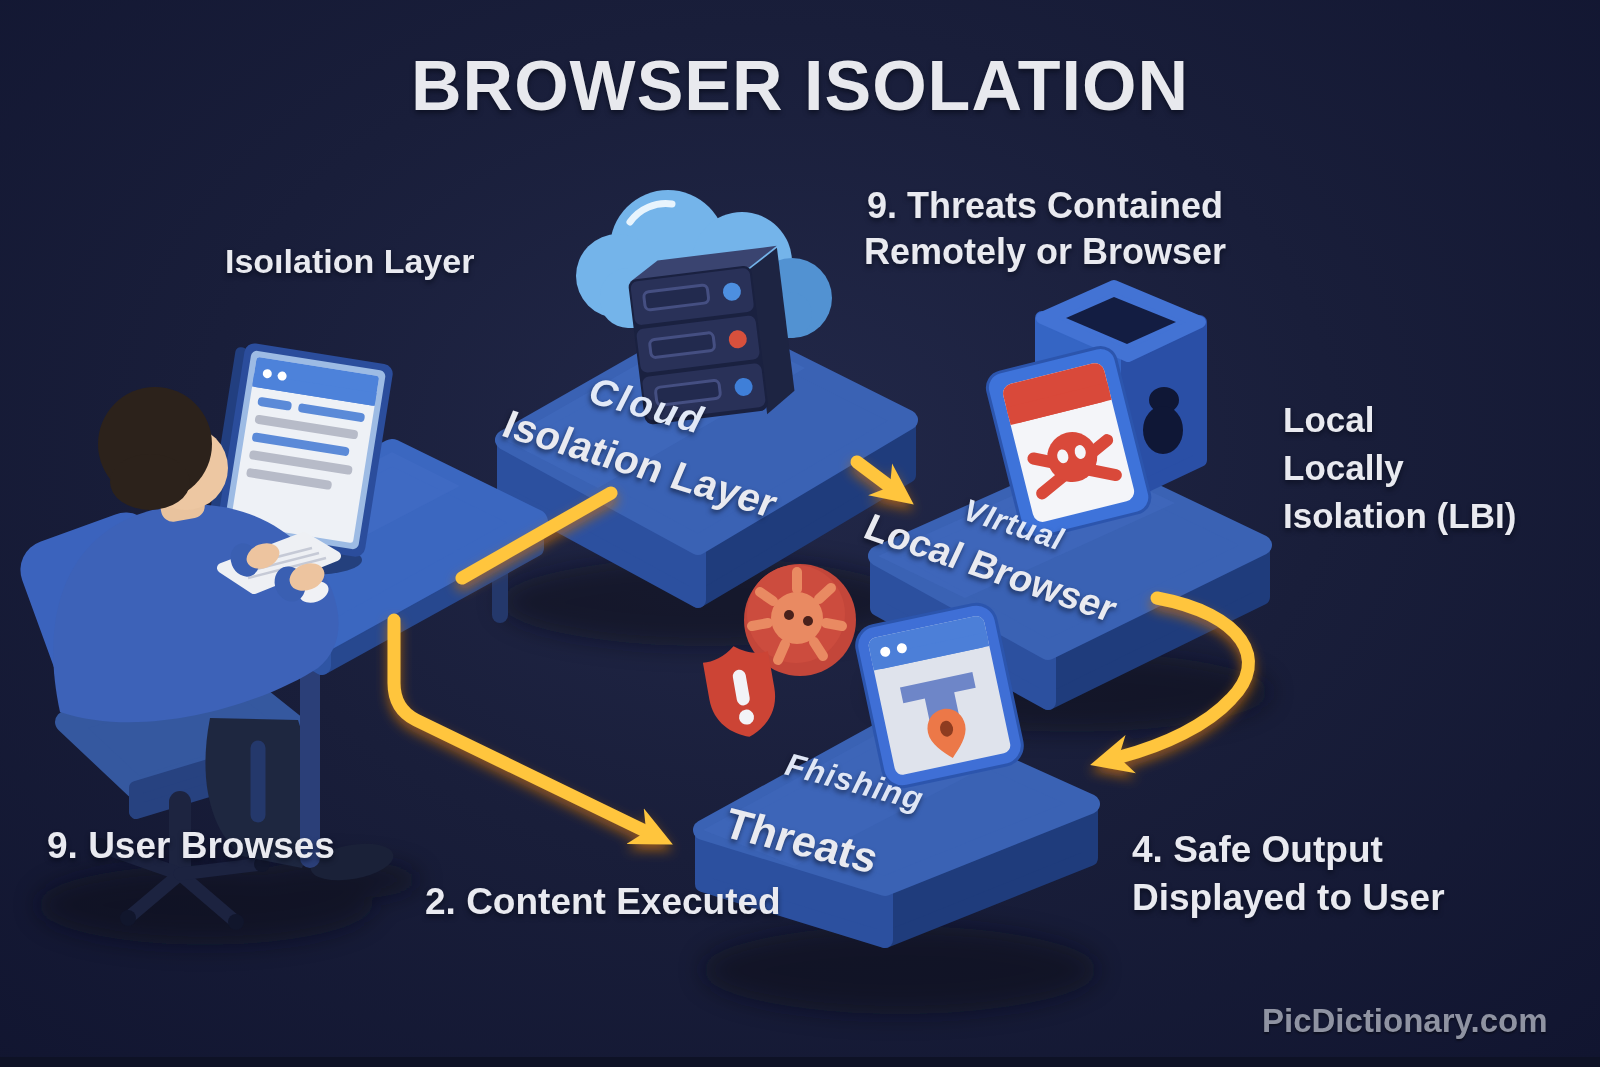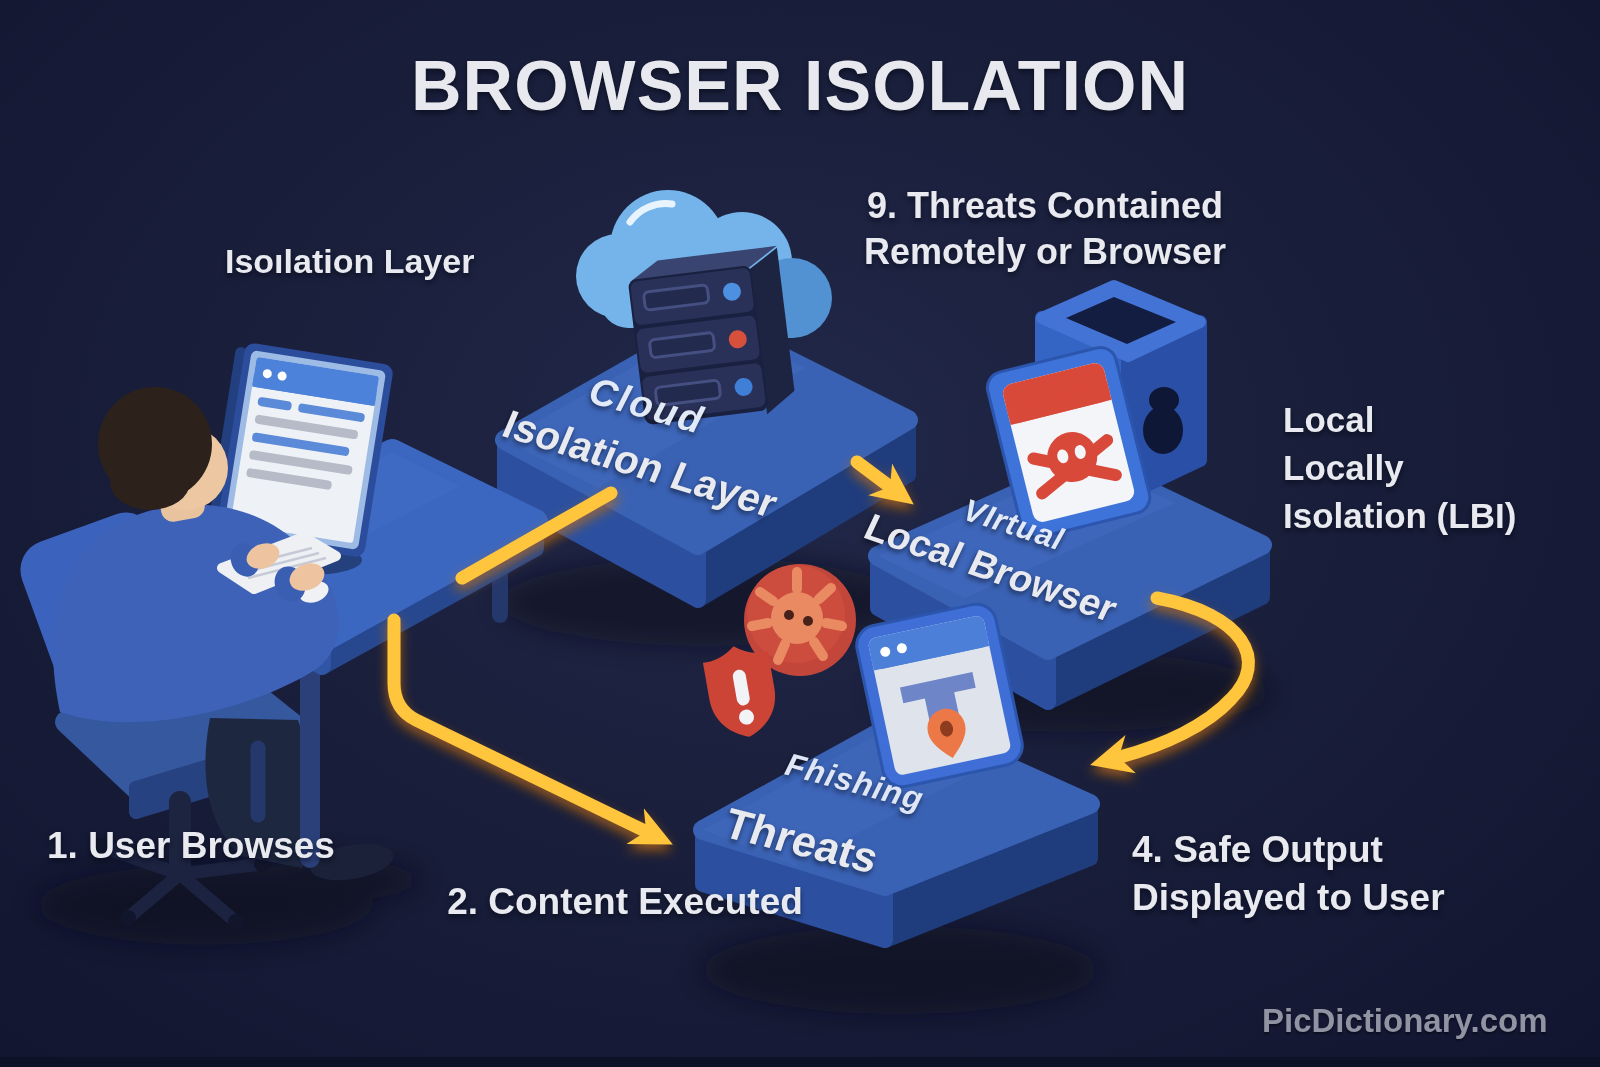--- a/index.html
+++ b/index.html
@@ -14,21 +14,21 @@
     position:absolute;font-weight:bold;color:#e9eaf0;white-space:pre;
     text-shadow:0 3px 5px rgba(4,7,18,.55);
     font-family:"Liberation Sans","DejaVu Sans",sans-serif;
     transform-origin:left top;
   }
   #lbl-title{left:0;top:46px;width:100%;text-align:center;font-size:70px;letter-spacing:1px;color:#e8e9ee;}
   #lbl-isolation{left:217px;top:242px;font-size:34px;margin-left:8px;}
   #lbl-step3{left:852px;top:183px;width:386px;text-align:center;font-size:36px;line-height:1.28;}
   #lbl-lbi{left:1283px;top:396px;font-size:35px;line-height:1.37;}
   #lbl-step1{left:47px;top:825px;font-size:37px;}
-  #lbl-step2{left:425px;top:878px;width:400px;text-align:center;font-size:37px;line-height:1.28;}
+  #lbl-step2{left:425px;top:878px;width:400px;font-size:37px;line-height:1.28;}
   #lbl-step4{left:1132px;top:826px;font-size:37px;line-height:1.3;}
   #lbl-watermark{left:1262px;top:982px;font-size:33px;color:#8f93a2;text-shadow:0 2px 2px rgba(0,0,0,.4);margin-top:20px;}
   #lbl-cloud-top{left:596px;top:369px;font-size:38px;font-style:italic;letter-spacing:2px;color:#e2e9f7;transform:rotate(16deg);}
   #lbl-cloud-front{left:514px;top:402px;font-size:40px;transform:rotate(17deg) skewX(-6deg);}
   #lbl-virtual-top{left:970px;top:492px;font-size:31px;font-style:italic;letter-spacing:1px;color:#e2e9f7;transform:rotate(18deg);}
   #lbl-virtual-front{left:876px;top:506px;font-size:38px;transform:rotate(19deg) skewX(-6deg);}
   #lbl-threats-top{left:791px;top:746px;font-size:32px;font-style:italic;letter-spacing:1px;color:#dfe6f5;transform:rotate(15deg);}
   #lbl-threats-front{left:734px;top:799px;font-size:43px;transform:rotate(14deg) skewX(-5deg);}
 </style>
 </head>
@@ -257,21 +257,21 @@
 </svg>
 
 <div class="t" id="lbl-title">BROWSER ISOLATION</div>
 
 <div class="t" id="lbl-isolation">Isoılation Layer</div>
 
 <div class="t" id="lbl-step3"><span>9. Threats Contained</span><br><span>Remotely or Browser</span></div>
 
 <div class="t" id="lbl-lbi"><span>Local</span><br><span>Locally</span><br><span>Isolation (LBI)</span></div>
 
-<div class="t" id="lbl-step1">1. User Browses</div>
+<div class="t" id="lbl-step1">9. User Browses</div>
 
 <div class="t" id="lbl-step2"><span>2. Content Executed</span><br></div>
 
 <div class="t" id="lbl-step4"><span>4. Safe Output</span><br><span>Displayed to User</span></div>
 
 <div class="t" id="lbl-watermark">PicDictionary.com</div>
 
 <div class="t" id="lbl-cloud-top">Cloud</div>
 <div class="t" id="lbl-cloud-front">Isolation Layer</div>
 

